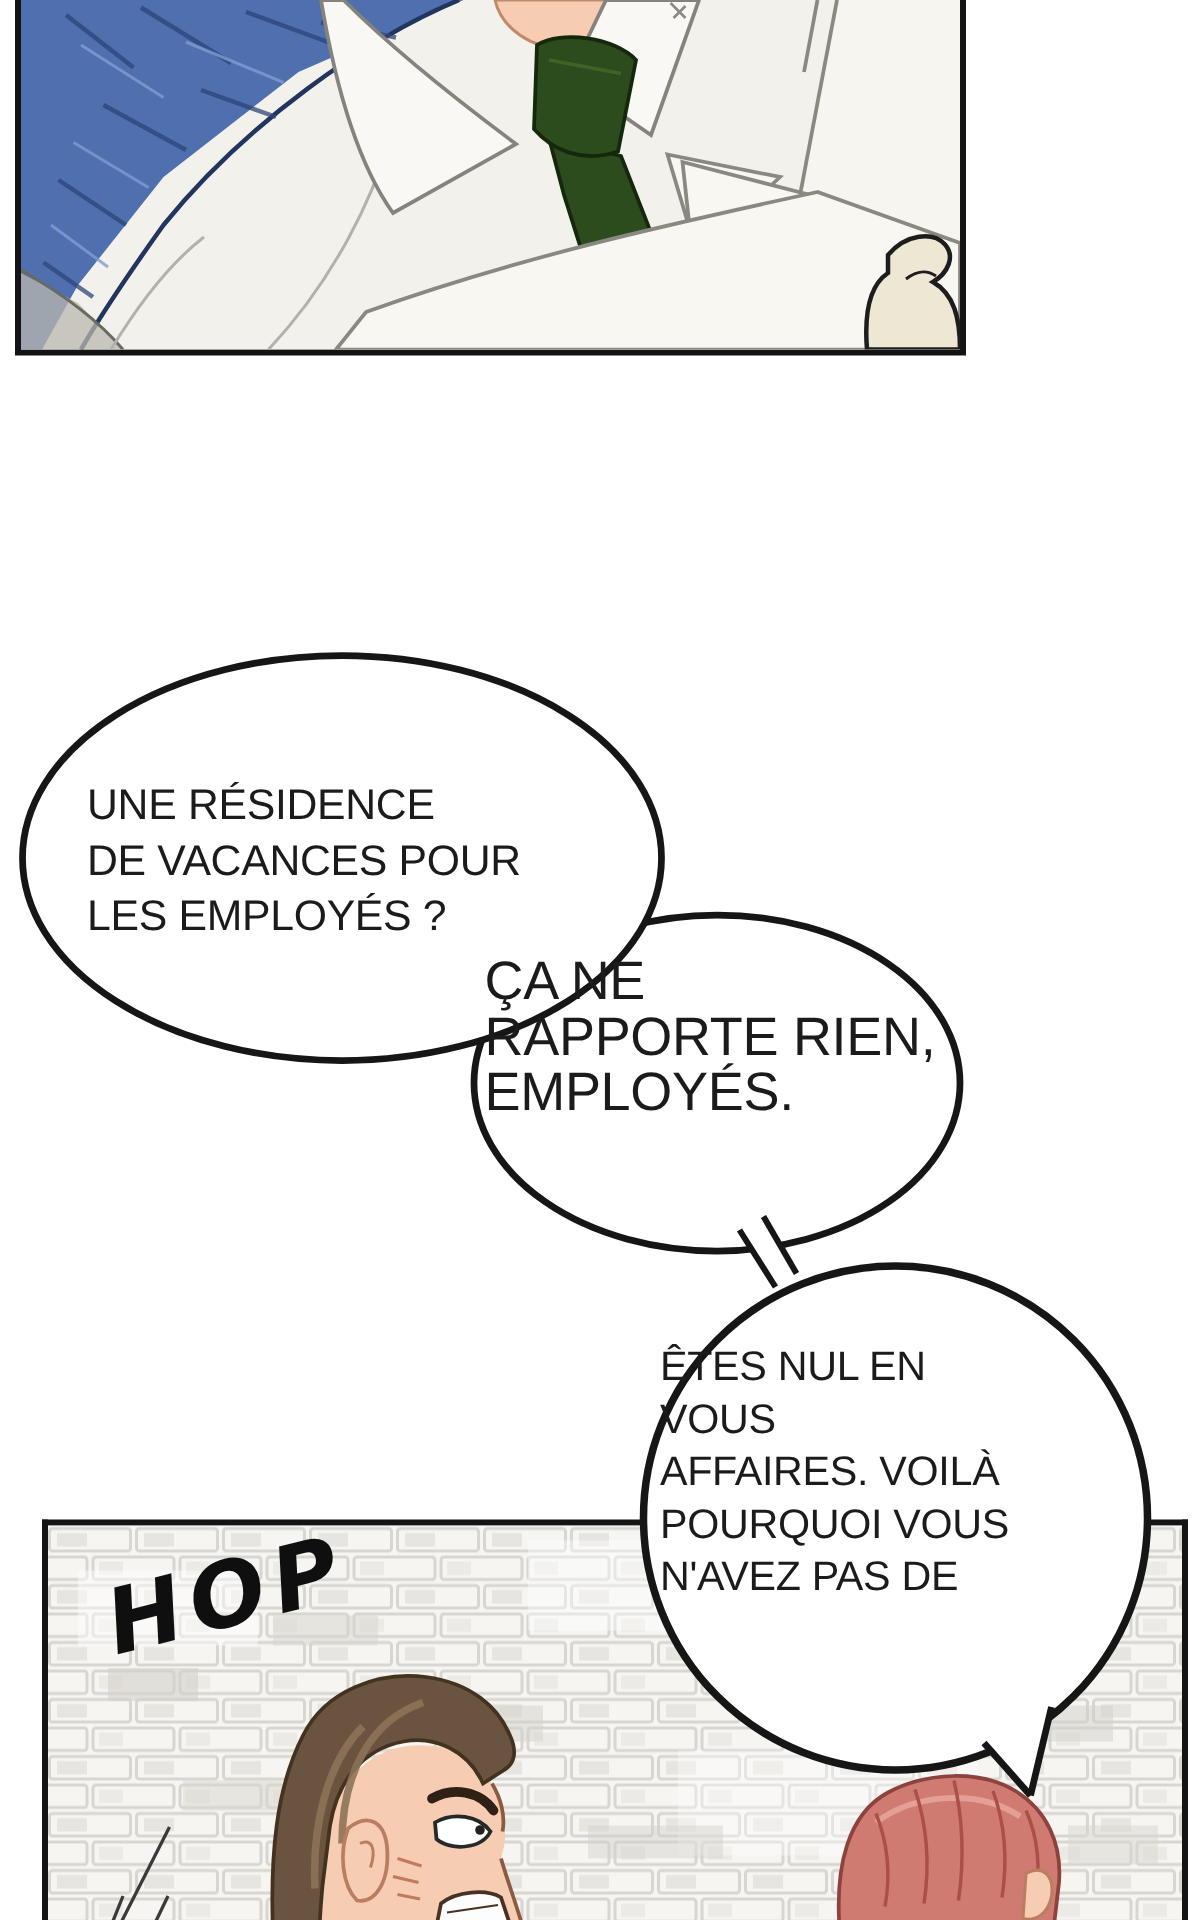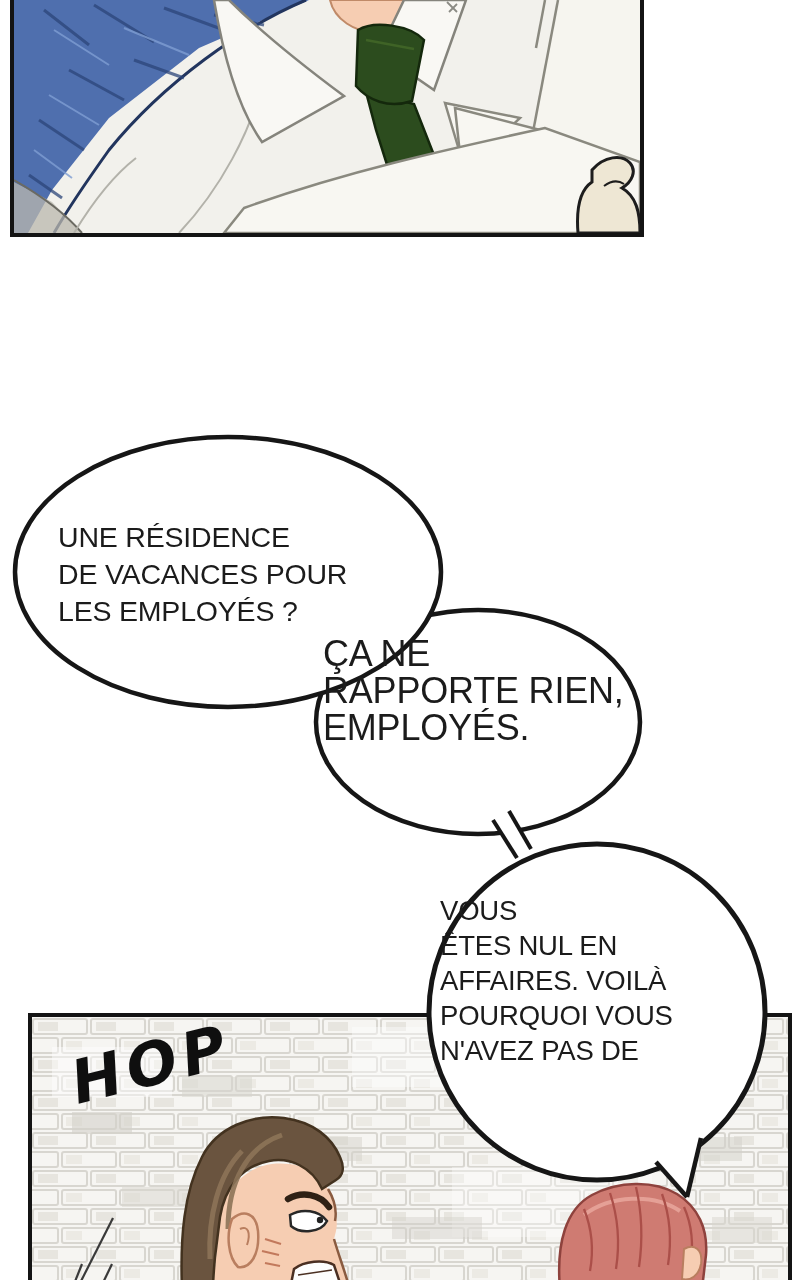--- a/index.html
+++ b/index.html
@@ -205,20 +205,20 @@
     <span>UNE RÉSIDENCE</span>
     <span>DE VACANCES POUR</span>
     <span>LES EMPLOYÉS ?</span>
   </div>
   <div class="bubble-text" id="bubble-2-text">
     <span>ÇA NE</span>
     <span>RAPPORTE RIEN,</span>
     <span>EMPLOYÉS.</span>
   </div>
   <div class="bubble-text" id="bubble-3-text">
+    <span>ÊTES NUL EN</span>
     <span>VOUS</span>
-    <span>ÊTES NUL EN</span>
     <span>AFFAIRES. VOILÀ</span>
     <span>POURQUOI VOUS</span>
     <span>N'AVEZ PAS DE</span>
   </div>
 
 </div>
 
 </body></html>

